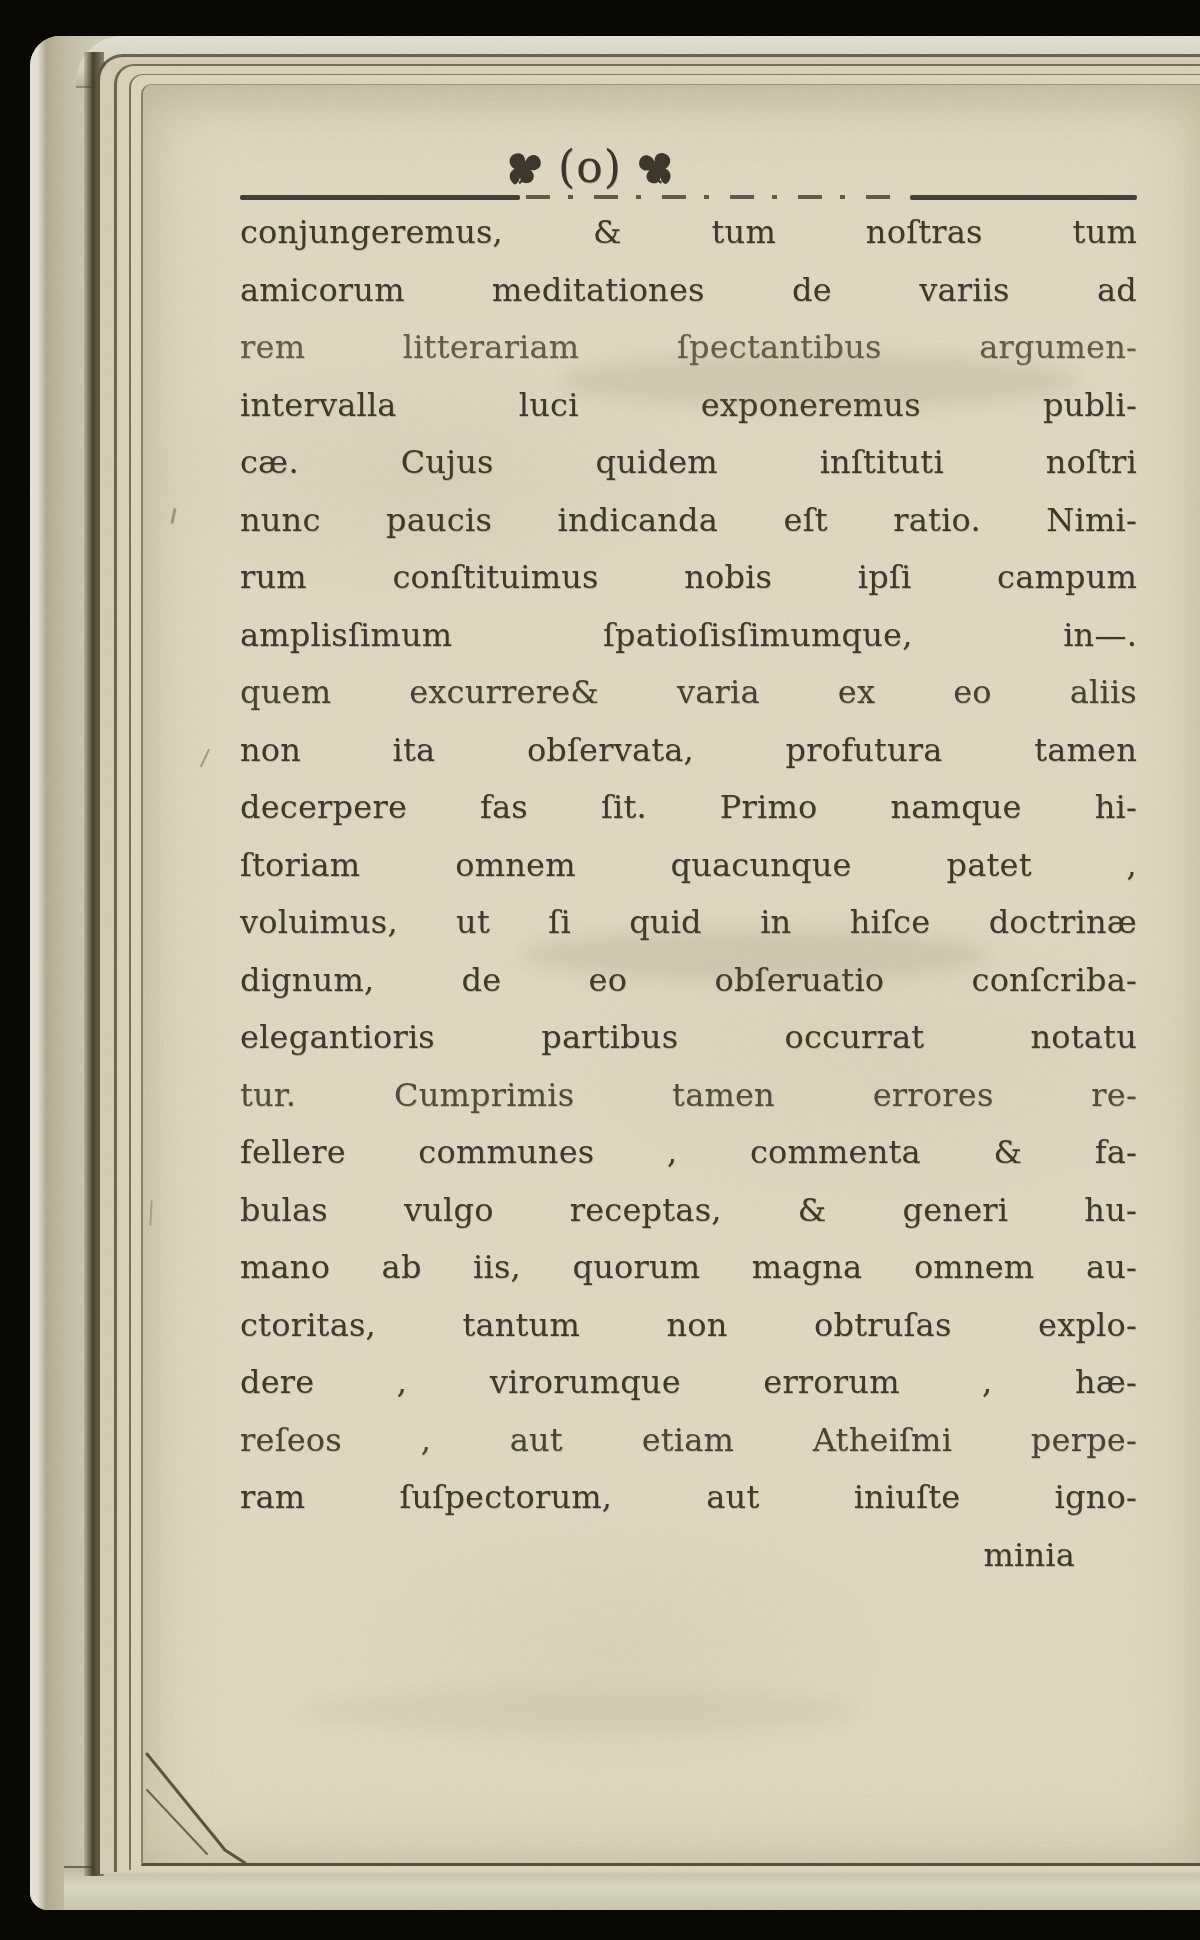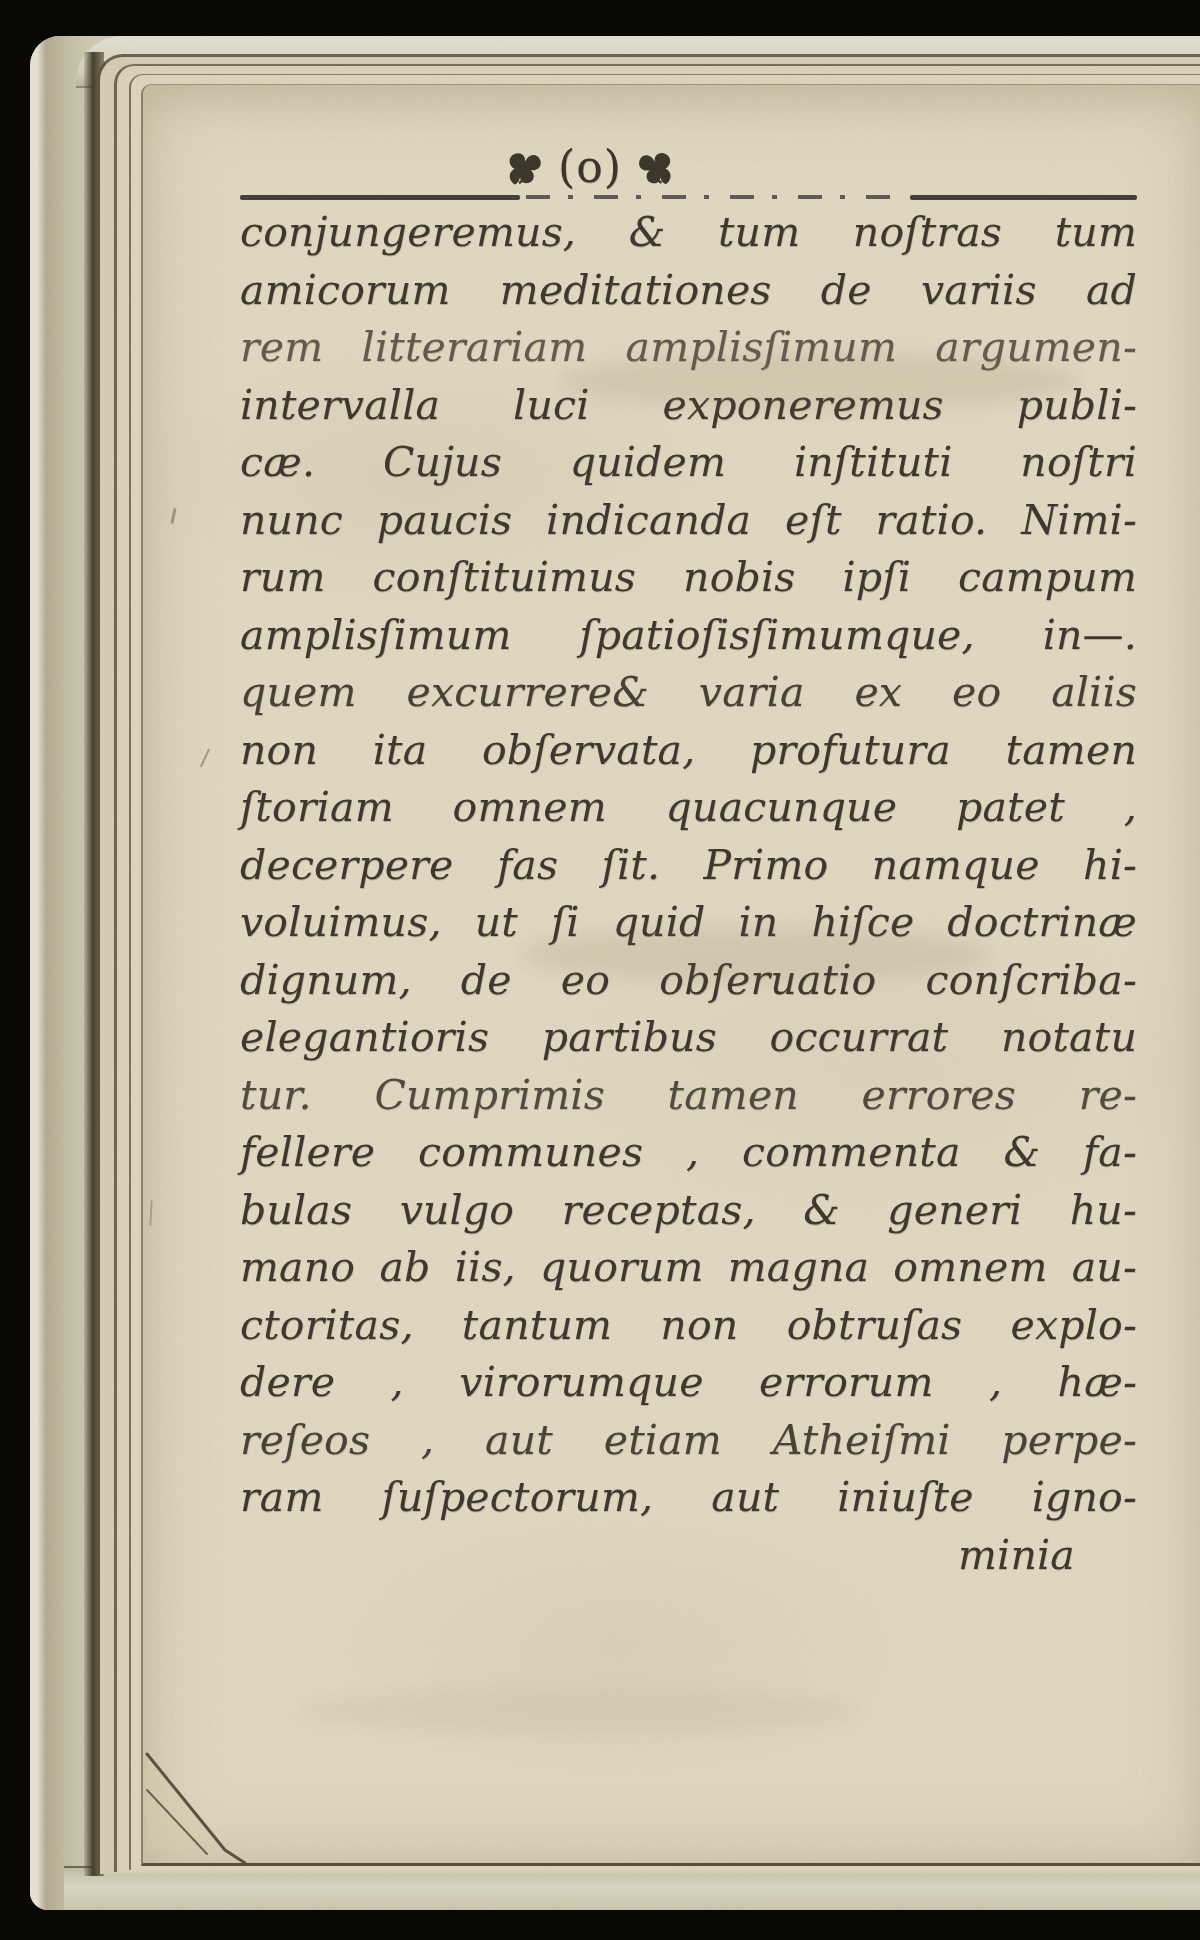--- a/index.html
+++ b/index.html
@@ -86,24 +86,23 @@
   .rule-a{width:280px;}
   .rule-b{
     width:380px; height:4px; margin:0 0 0 6px;
     background:repeating-linear-gradient(90deg,#4a443d 0 24px,transparent 24px 42px,#4a443d 42px 47px,transparent 47px 68px);
     opacity:.85;
   }
   .rule-c{flex:1; margin-left:4px;}
   
   .text-block{
     position:absolute; left:240px; top:204px; width:897px;
-    font-size:41px; line-height:57.5px; color:#3f382e;
+    font-size:32px; line-height:57.5px; color:#3f382e;
     letter-spacing:0.2px;
     text-shadow:0.5px 0.8px 0 rgba(62,55,44,0.25);
-    font-style:italic;
   }
   .line{
     text-align:justify;
     text-align-last:justify;
     white-space:nowrap;
   }
   .line:nth-child(3){opacity:.78; filter:blur(.45px);}
   .line:nth-child(9){opacity:.94;}
   .line:nth-child(16){opacity:.88;}
   .line:nth-child(22){opacity:.93;}
@@ -164,30 +163,30 @@
   <div class="header-rule">
     <div class="rule-solid rule-a"></div>
     <div class="rule-b"></div>
     <div class="rule-solid rule-c"></div>
   </div>
 
   <div class="text-block">
     <div id="text-lines">
         <div class="line">conjungeremus, &amp; tum noſtras tum</div>
         <div class="line">amicorum meditationes de variis ad</div>
-        <div class="line">rem litterariam amplisſimum argumen-</div>
+        <div class="line">rem litterariam ſpectantibus argumen-</div>
         <div class="line">intervalla luci exponeremus publi-</div>
         <div class="line">cæ. Cujus quidem inſtituti noſtri</div>
         <div class="line">nunc paucis indicanda eſt ratio. Nimi-</div>
         <div class="line">rum conſtituimus nobis ipſi campum</div>
         <div class="line">amplisſimum ſpatioſisſimumque, in—.</div>
         <div class="line">quem excurrere&amp; varia ex eo aliis</div>
         <div class="line">non ita obſervata, profutura tamen</div>
+        <div class="line">decerpere fas ſit. Primo namque hi-</div>
         <div class="line">ſtoriam omnem quacunque patet ,</div>
-        <div class="line">decerpere fas ſit. Primo namque hi-</div>
         <div class="line">voluimus, ut ſi quid in hiſce doctrinæ</div>
         <div class="line">dignum, de eo obſeruatio conſcriba-</div>
         <div class="line">elegantioris partibus occurrat notatu</div>
         <div class="line">tur. Cumprimis tamen errores re-</div>
         <div class="line">fellere communes , commenta &amp; fa-</div>
         <div class="line">bulas vulgo receptas, &amp; generi hu-</div>
         <div class="line">mano ab iis, quorum magna omnem au-</div>
         <div class="line">ctoritas, tantum non obtruſas explo-</div>
         <div class="line">dere , virorumque errorum , hæ-</div>
         <div class="line">reſeos , aut etiam Atheiſmi perpe-</div>

